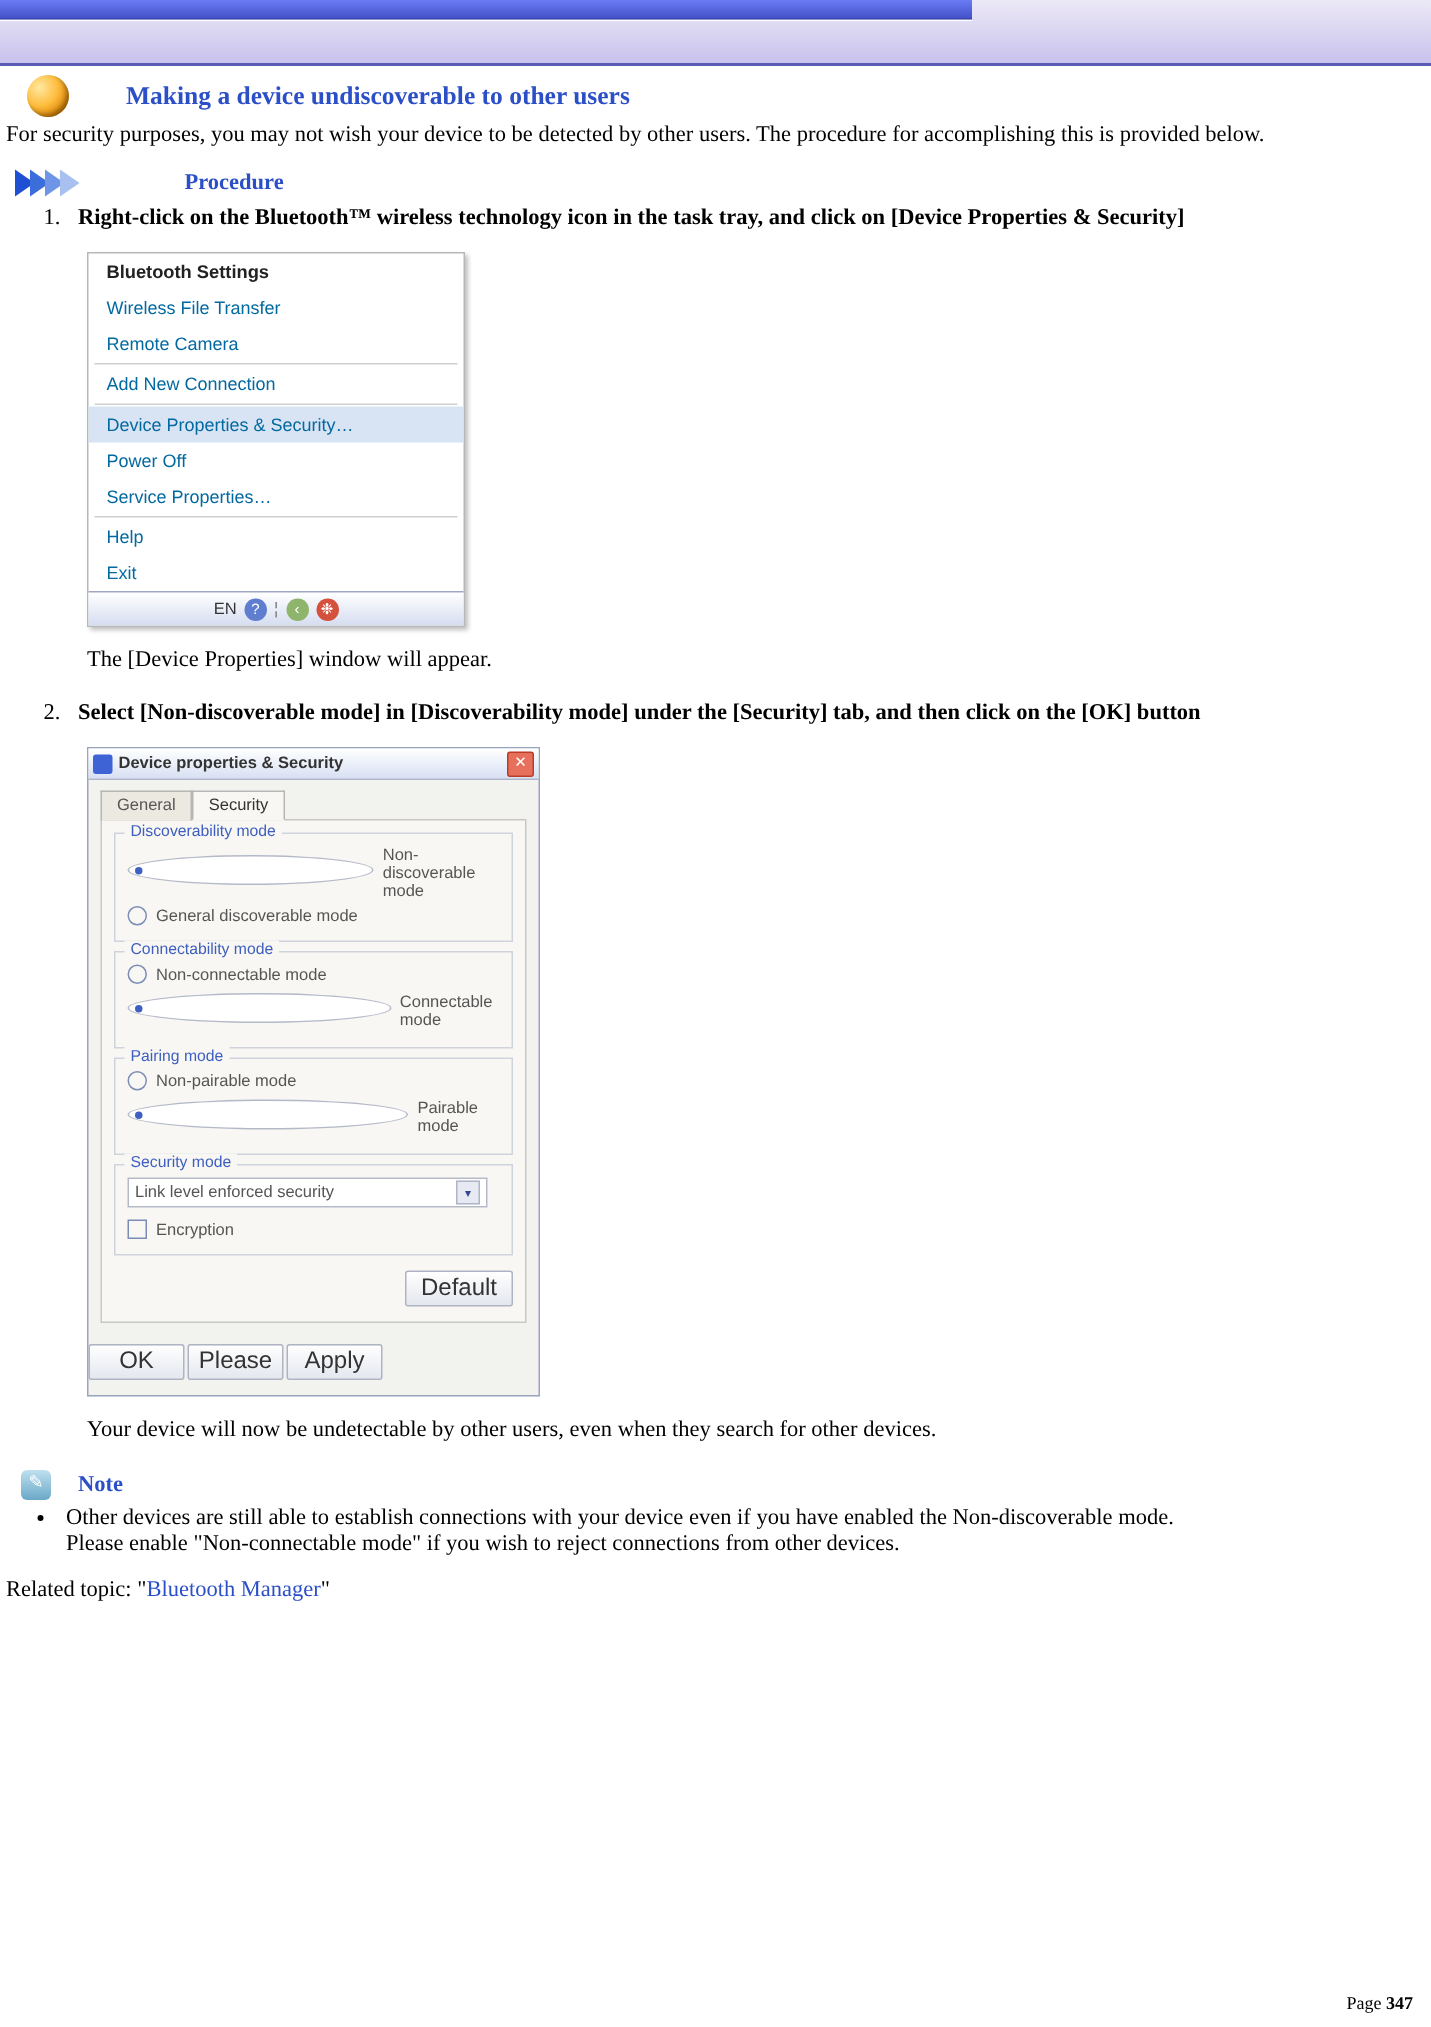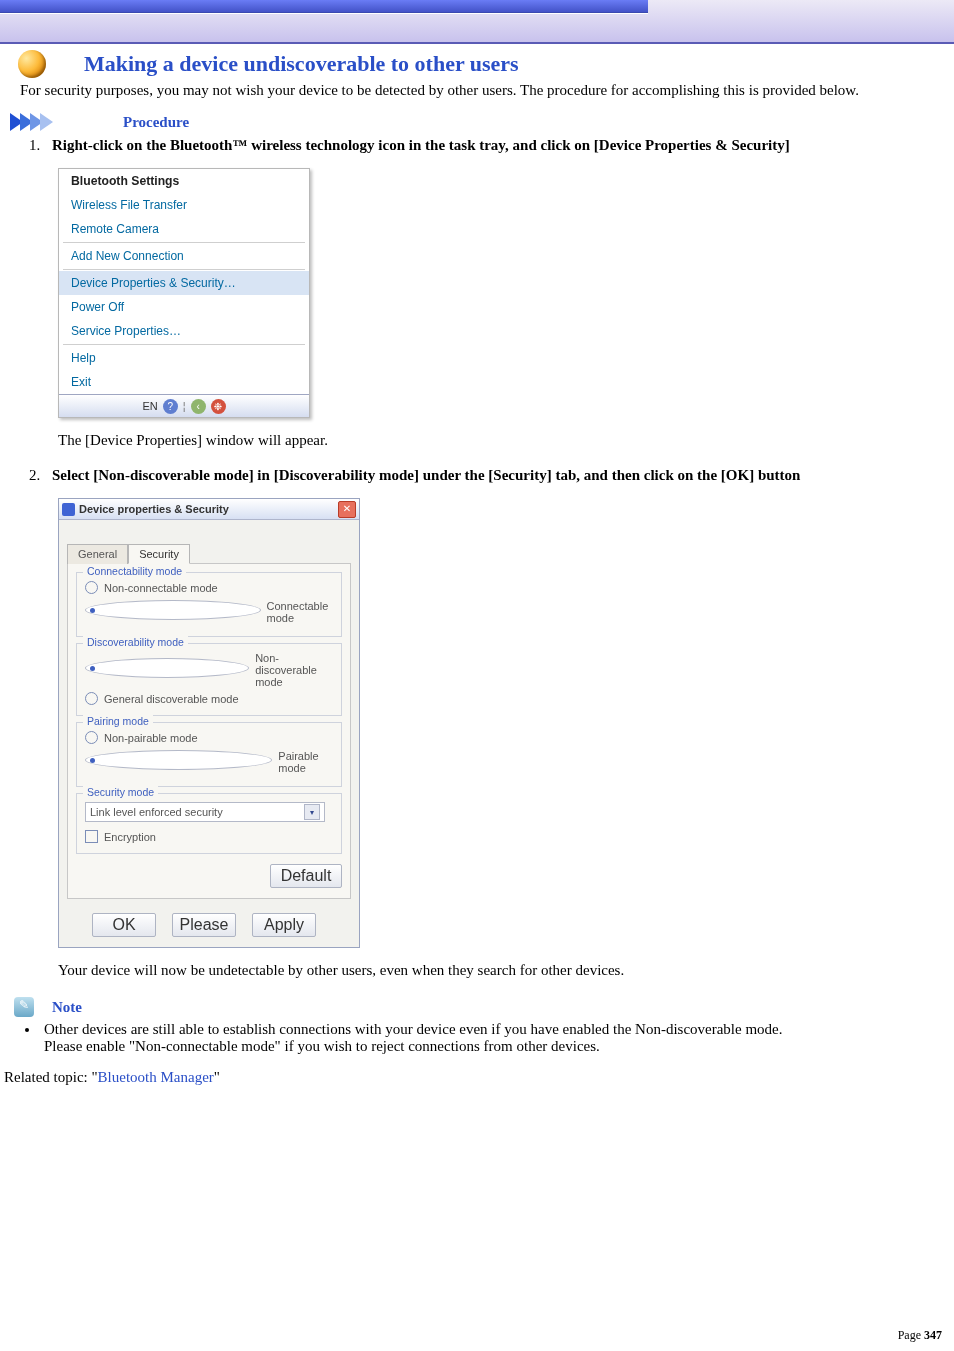--- a/index.html
+++ b/index.html
@@ -1,21 +1,21 @@
 <!DOCTYPE html>
 <html><head>
 <meta charset="utf-8">
 <style>
   body{margin:0;font-family:"Times New Roman",serif;font-size:15px;color:#000;background:#fff}
   .banner{height:42px;background:linear-gradient(#ece9f6,#c8c2ed);border-bottom:2px solid #5a5bb5}
   .glossy{width:648px;height:12px;background:linear-gradient(#6a7cf5,#4352c8);border-bottom:1px solid #3a49b0;box-shadow:0 1px 0 #fff}
   .titlerow{display:flex;align-items:center;margin:6px 0 4px 18px}
   .orb{width:28px;height:28px;border-radius:50%;background:radial-gradient(circle at 30% 30%,#ffe9a0,#fdbb3b 45%,#d47a00 80%);box-shadow:inset -2px -2px 3px rgba(0,0,0,.3);margin-right:38px}
-  .title{color:#2a4fc7;font-size:22px;font-weight:bold}
-  .intro{margin:2px 4px 14px 20px}
+  .title{color:#2a4fc7;font-size:17px;font-weight:bold}
+  .intro{margin:2px 4px 14px 4px}
   .procrow{display:flex;align-items:center;margin:8px 0 6px 10px}
   .arrows{display:flex;gap:1px;margin-right:70px}
   .ar{width:0;height:0;border-top:9px solid transparent;border-bottom:9px solid transparent;border-left:13px solid}
   .ar1{border-left-color:#1f4fd3}
   .ar2{border-left-color:#3b6edb;margin-left:-4px}
   .ar3{border-left-color:#6f96e6;margin-left:-4px}
   .ar4{border-left-color:#a7c0f0;margin-left:-4px}
   .proc{color:#2a4fc7;font-weight:bold}
   ol{margin:4px 0 0 44px;padding:0}
   li.step{margin-bottom:18px;padding-left:8px}
@@ -28,34 +28,34 @@
   .mi.gray{color:#0369a1}
   .msep{height:1px;background:#cfcfcf;margin:1px 4px}
   .mi.hl{background:#d8e4f4}
   .tray{height:22px;background:linear-gradient(#fff,#d5ddf0);border-top:1px solid #9fa6c2;display:flex;align-items:center;justify-content:center;gap:5px;font-size:11px;color:#333}
   .ic{width:15px;height:15px;border-radius:50%;display:inline-flex;align-items:center;justify-content:center;font-size:10px;color:#fff}
   .dlg{width:300px;border:1px solid #9aa4c0;background:#f2f2ee;font-family:Tahoma,Verdana,sans-serif;font-size:11px;color:#555}
   .tbar{height:20px;background:linear-gradient(#fff,#d7e0f3);display:flex;align-items:center;justify-content:space-between;padding:0 3px;border-bottom:1px solid #aeb5cc}
   .tcap{display:flex;align-items:center;gap:4px;font-weight:bold;font-size:11px;color:#333}
   .tico{width:13px;height:13px;background:#3e63d4;border-radius:2px}
   .xbtn{width:16px;height:15px;background:#e7705d;border:1px solid #b93c28;color:#fff;font-size:10px;text-align:center;line-height:13px;border-radius:2px}
-  .tabs{display:flex;padding:23px 8px 0 8px;gap:0}
+  .tabs{display:flex;padding:6px 8px 0 8px;gap:0}
   .tab{padding:3px 10px;border:1px solid #b6b6b6;border-bottom:none;background:#ece9e1;font-size:11px;color:#555;position:relative;top:1px}
   .tab.act{background:#f8f7f3;border-bottom:1px solid #f8f7f3;color:#333}
   .tbody{margin:0 8px 8px 8px;border:1px solid #c7c7c7;background:#f8f7f3;padding:8px 8px 10px 8px}
   .grp{border:1px solid #cfd3dd;margin-bottom:6px;padding:6px 8px 8px 8px;position:relative}
   .gl{position:absolute;top:-8px;left:6px;background:#f8f7f3;padding:0 4px;font-size:10.5px;color:#3e5fbf}
   .opt{display:flex;align-items:center;gap:6px;padding:2px 0;color:#555;font-size:11px}
   .rd{width:11px;height:11px;border:1px solid #7b8db7;border-radius:50%;display:inline-flex;align-items:center;justify-content:center}
   .rd.sel::after{content:"";width:5px;height:5px;background:#3f60c0;border-radius:50%}
   .cb{width:11px;height:11px;border:1px solid #7b8db7;display:inline-block}
   .sel{display:flex;align-items:center;border:1px solid #b4b9c8;background:#fff;height:18px;padding:0 4px;justify-content:space-between;width:230px;margin:2px 0 6px 0}
   .dd{width:14px;height:14px;background:#e7eaf2;border:1px solid #b0b6c8;display:flex;align-items:center;justify-content:center;font-size:8px;color:#33498f}
   .btn{border:1px solid #aeb4c3;background:linear-gradient(#fff,#e4e7ee);padding:2px 0;font-size:16px;color:#333;text-align:center;border-radius:2px}
-  .btnrow{display:flex;justify-content:center;gap:16px;padding:6px 10px 10px 0}
+  .btnrow{display:flex;justify-content:flex-start;gap:2px;padding:6px 10px 10px 0}
   .btnrow .btn{width:62px}
   .defrow{display:flex;justify-content:flex-end;padding-top:4px}
   .defrow .btn{width:70px}
   .noterow{display:flex;align-items:center;gap:18px;margin:12px 0 4px 14px}
   .nico{width:20px;height:20px;border-radius:4px;background:linear-gradient(#bfe0ef,#6aa8c8);position:relative}
   .nico::after{content:"✎";position:absolute;top:1px;left:5px;font-size:12px;color:#fff}
   .note{color:#2a4fc7;font-weight:bold}
   ul.bul{margin:4px 0 0 40px;padding:0}
   ul.bul li{margin-bottom:2px;padding-left:4px}
   .rel{margin:14px 4px}
@@ -129,39 +129,39 @@
               <span>Device properties &amp; Security</span>
             </div>
           <div class="xbtn">✕</div>
         </div>
         <div class="tabs">
           <div class="tab">General</div>
           <div class="tab act">Security</div>
         </div>
         <div class="tbody">
           <div class="grp">
+            <span class="gl">Discoverability mode</span>
+            <div class="opt">
+                <span class="rd sel"></span>
+                <span>Non-discoverable mode</span>
+              </div>
+            <div class="opt">
+                <span class="rd"></span>
+                <span>General discoverable mode</span>
+              </div>
+          </div>
+          <div class="grp">
             <span class="gl">Connectability mode</span>
             <div class="opt">
                 <span class="rd"></span>
                 <span>Non-connectable mode</span>
               </div>
             <div class="opt">
                 <span class="rd sel"></span>
                 <span>Connectable mode</span>
-              </div>
-          </div>
-          <div class="grp">
-            <span class="gl">Discoverability mode</span>
-            <div class="opt">
-                <span class="rd sel"></span>
-                <span>Non-discoverable mode</span>
-              </div>
-            <div class="opt">
-                <span class="rd"></span>
-                <span>General discoverable mode</span>
               </div>
           </div>
           <div class="grp">
             <span class="gl">Pairing mode</span>
             <div class="opt">
                 <span class="rd"></span>
                 <span>Non-pairable mode</span>
               </div>
             <div class="opt">
                 <span class="rd sel"></span>

